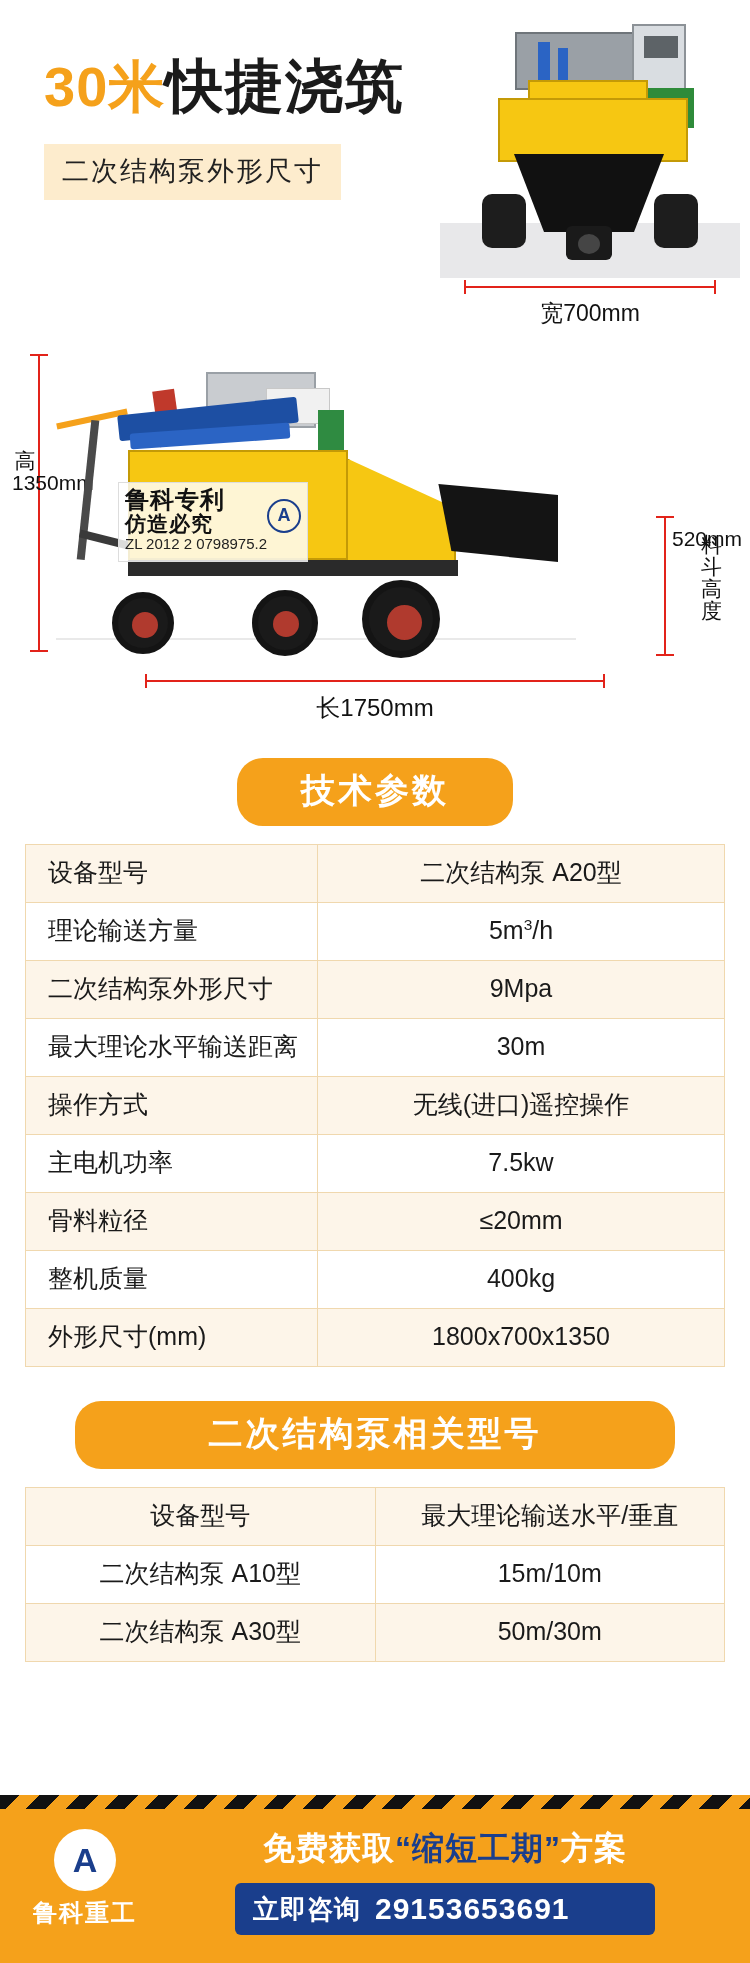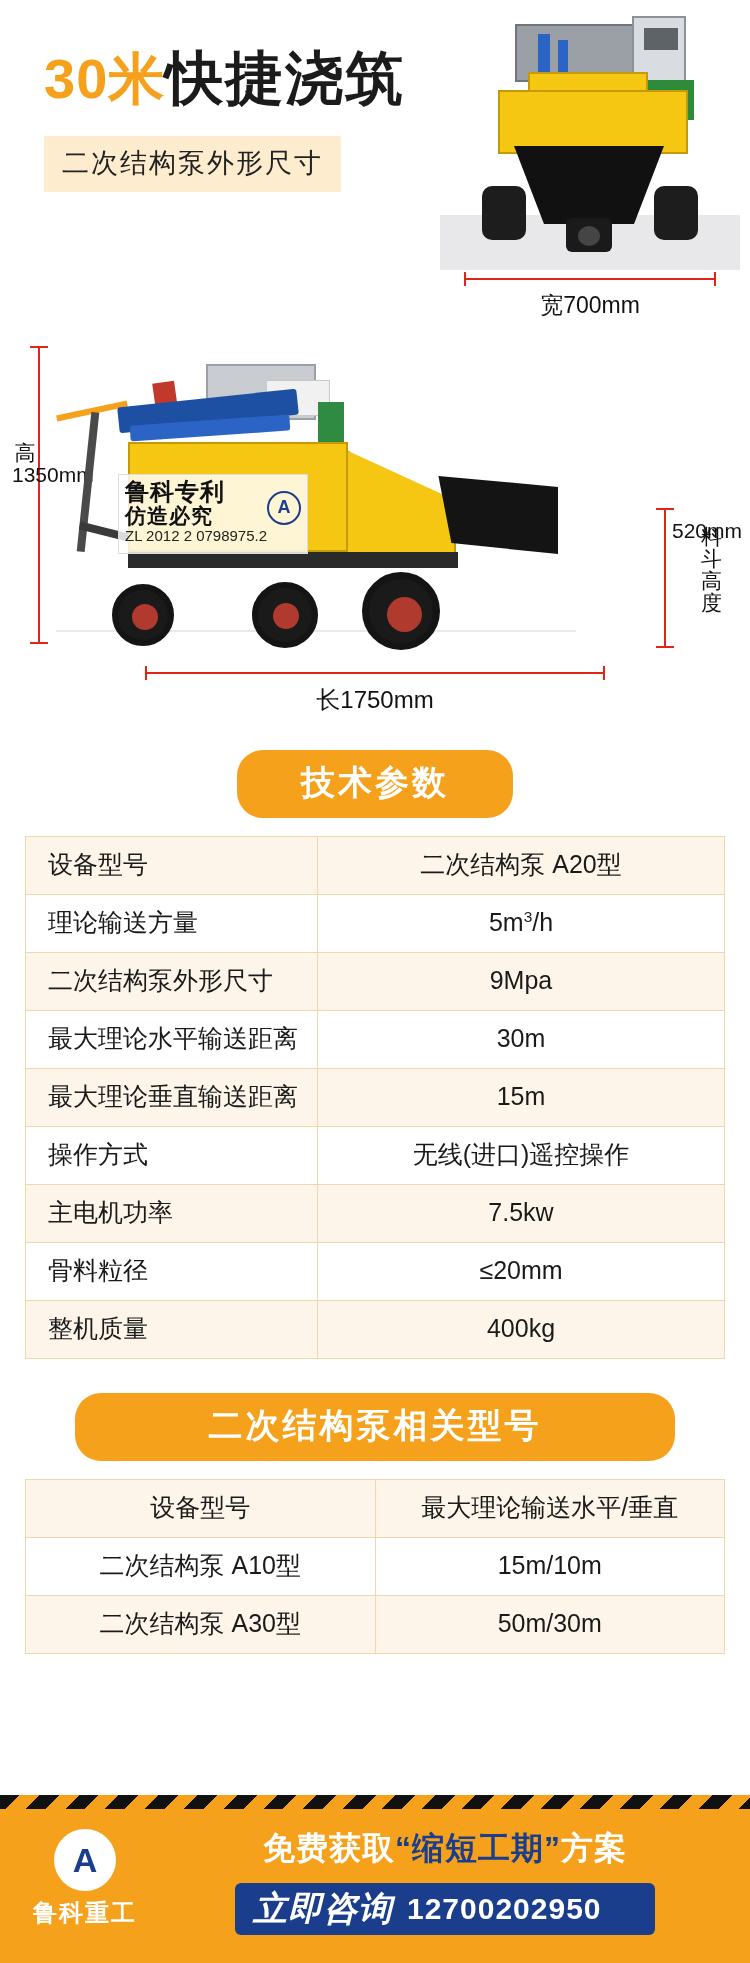--- a/index.html
+++ b/index.html
@@ -11,20 +11,21 @@
     color:#222;
     position:relative;
     overflow:hidden;
   }
 
   
   .header {
     position:relative;
     height:340px;
     padding:40px 16px 0 44px;
+    margin-top:8px;
   }
   .title-line { display:flex; align-items:baseline; }
   .title-num {
     font-size:56px; font-weight:bold; color:#f5a11b; letter-spacing:1px;
   }
   .title-rest {
     font-size:58px; font-weight:bold; color:#1b1b1b; letter-spacing:2px;font-family:Liberation Serif, serif;
   }
   .subtitle {
     display:inline-block;
@@ -335,21 +336,21 @@
     font-size:32px; font-weight:bold; color:#ffffff; letter-spacing:1px;
     text-align:center;
   }
   .footer-head .hl { color:#1a3e8c; }
   .footer-cta {
     margin:12px auto 0 auto; width:420px; height:52px;
     background:#1a3e8c; border-radius:6px;
     display:flex; align-items:center;
   }
   .footer-cta .cta-label {
-    color:#ffffff; font-size:34px; font-weight:bold; padding:0 14px 0 18px; letter-spacing:1px;font-style:italic;
+    color:#ffffff; font-size:26px; font-weight:bold; padding:0 14px 0 18px; letter-spacing:1px;
   }
   .footer-cta .cta-phone {
     color:#ffffff; font-size:30px; font-weight:bold; letter-spacing:1px;
   }
 </style>
 </head>
 <body>
 
 <div class="header">
   <div class="title-line">
@@ -451,38 +452,38 @@
     </tr>
     <tr>
       <td class="k">二次结构泵外形尺寸</td>
       <td class="v">9Mpa</td>
     </tr>
     <tr>
       <td class="k">最大理论水平输送距离</td>
       <td class="v">30m</td>
     </tr>
     <tr>
-      <td class="k">最大理论垂直输送距离</td>
-      <td class="v">15m</td>
-    </tr>
-    <tr>
       <td class="k">操作方式</td>
       <td class="v">无线(进口)遥控操作</td>
     </tr>
     <tr>
       <td class="k">主电机功率</td>
       <td class="v">7.5kw</td>
     </tr>
     <tr>
       <td class="k">骨料粒径</td>
       <td class="v">≤20mm</td>
     </tr>
     <tr>
       <td class="k">整机质量</td>
       <td class="v">400kg</td>
+    </tr>
+    <tr>
+      <td class="k">外形尺寸(mm)</td>
+      <td class="v">1800x700x1350</td>
     </tr>
   </tbody>
 </table>
 
 <div class="pill wide">二次结构泵相关型号</div>
 
 <table class="models">
   <tbody>
     <tr>
       <td>设备型号</td>
@@ -506,16 +507,16 @@
     <div class="mark">A</div>
     <div class="name">鲁科重工</div>
   </div>
 
   <div class="footer-main">
     <div class="footer-head">
       <span>免费获取</span><span class="hl">“缩短工期”</span><span>方案</span>
     </div>
     <div class="footer-cta">
       <span class="cta-label">立即咨询</span>
-      <span class="cta-phone">12700202950</span>
+      <span class="cta-phone">29153653691</span>
     </div>
   </div>
 </div>
 
 </body></html>

